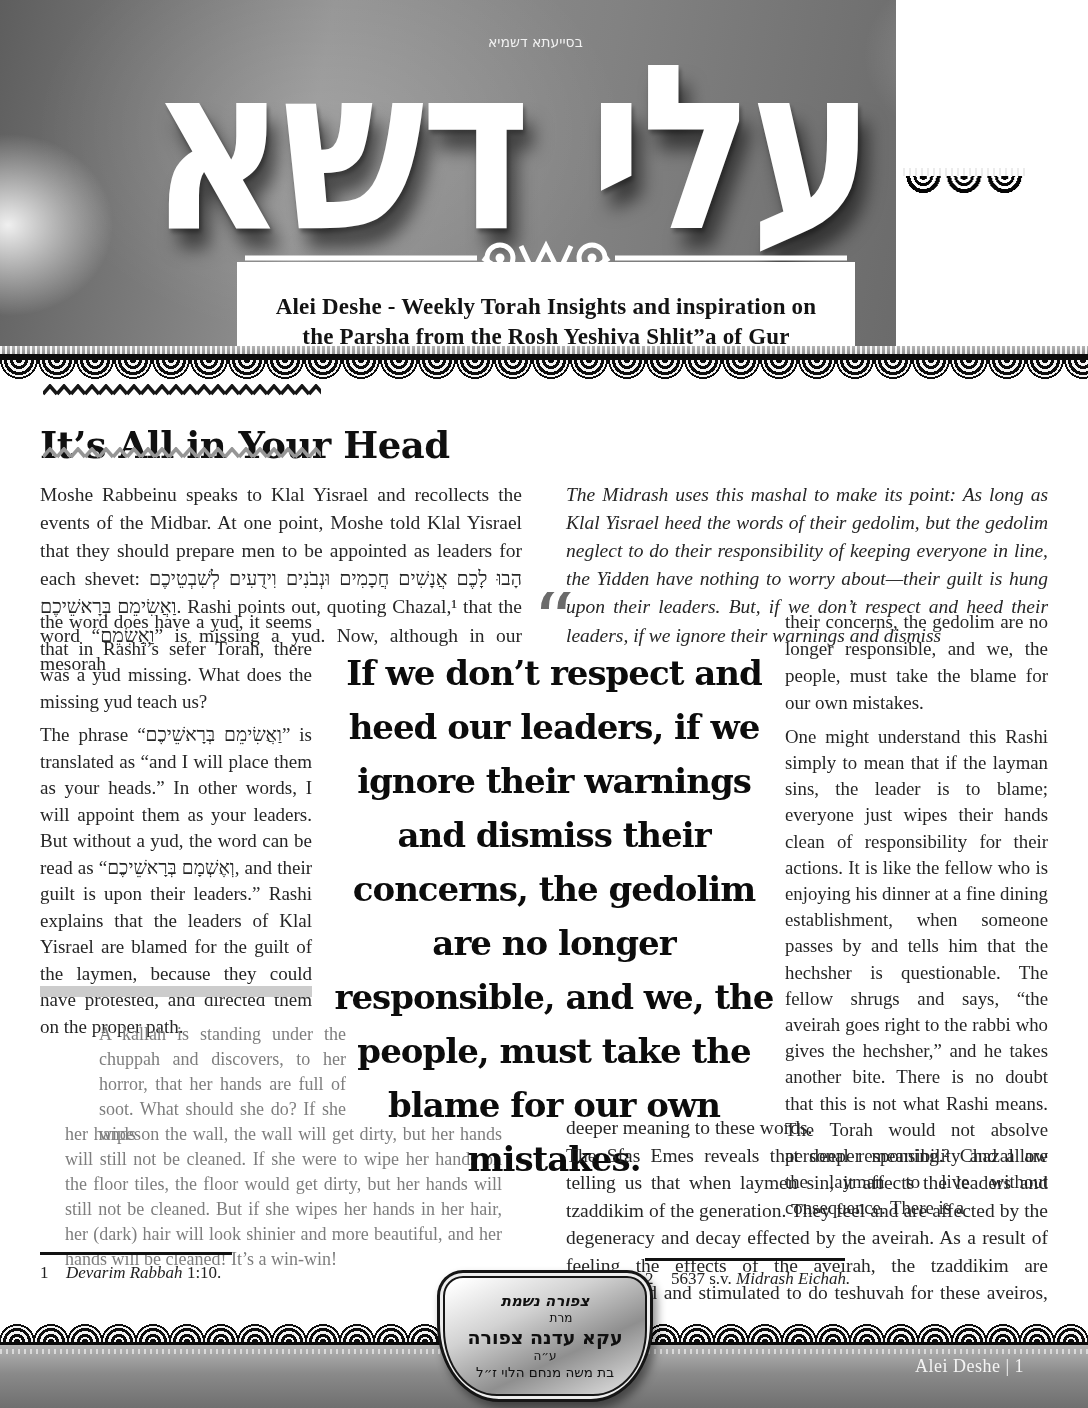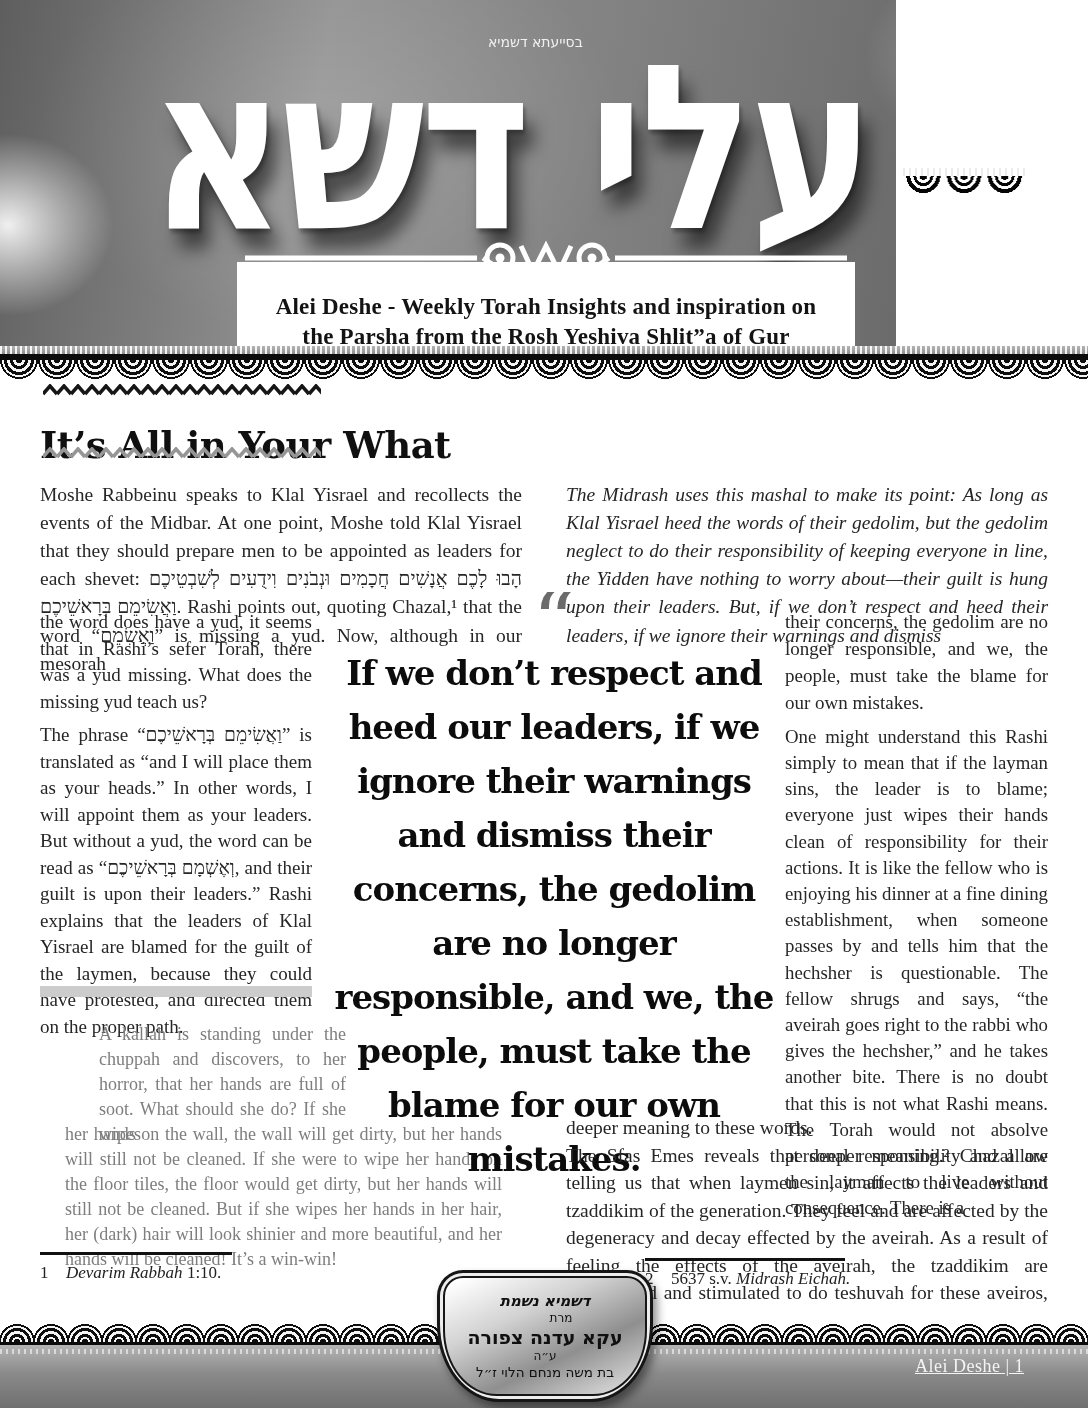--- a/index.html
+++ b/index.html
@@ -95,21 +95,21 @@
   
   .foot-band{left:0;top:1345px;width:1088px;height:63px;
      background:radial-gradient(ellipse 170px 90px at 0 1408px, rgba(255,255,255,.9), rgba(255,255,255,0) 70%) ,
                 linear-gradient(180deg,#b5b5b5,#8a8a8a 45%,#6f6f6f);}
   .foot-bar{left:0;top:1336px;width:1088px;height:12px;background:#0b0b0b;}
   .foot-rings{left:0;top:1316px;width:1088px;height:26px;
      background-image:radial-gradient(circle at 50% 100%,#0e0e0e 0 3px,#f4f4f4 3px 5px,#0e0e0e 5px 8px,#f4f4f4 8px 11px,#0e0e0e 11px 14px,#f4f4f4 14px 16px,#0e0e0e 16px 18px,transparent 18px);
      background-size:34px 26px;background-repeat:repeat-x;background-position:0 100%;}
   .foot-stitch{left:0;top:1349px;width:1088px;height:5px;
      background:repeating-linear-gradient(90deg,rgba(230,230,230,.8) 0 2px,transparent 2px 6px);}
-  .page-label{right:64px;top:1354px;color:#f4f4f4;font:18px/24px "Liberation Serif",serif;letter-spacing:.5px;text-decoration:underline;}
+  .page-label{right:64px;top:1354px;color:#f4f4f4;font:18px/24px "Liberation Serif",serif;letter-spacing:.5px;}
 </style>
 </head>
 <body>
 
 <div class="page">
 
   <div class="abs header">
     <div class="abs bsd">בסייעתא דשמיא</div>
     <div class="abs heb-title">עלי דשא</div>
 
@@ -139,21 +139,21 @@
   <div class="abs div-rings"></div>
 
   <svg class="abs zz-top" width="278" height="12">
     <defs>
         <pattern id="zzb" width="14" height="12" patternUnits="userSpaceOnUse">
       <path d="M0 10 L7 2 L14 10" fill="none" stroke="#161616" stroke-width="3.6"></path>
         </pattern>
       </defs>
     <rect width="278" height="12" fill="url(#zzb)"></rect>
   </svg>
-  <h1 class="abs article-title">It’s All in Your What</h1>
+  <h1 class="abs article-title">It’s All in Your Head</h1>
   <svg class="abs zz-bot" width="278" height="12">
     <defs>
         <pattern id="zzg" width="14" height="12" patternUnits="userSpaceOnUse">
       <path d="M0 10 L7 2 L14 10" fill="none" stroke="#969696" stroke-width="3.6"></path>
         </pattern>
       </defs>
     <rect width="278" height="12" fill="url(#zzg)"></rect>
   </svg>
 
   <p class="abs body-wide L1">Moshe Rabbeinu speaks to Klal Yisrael and recollects the events of the Midbar. At one point, Moshe told Klal Yisrael that they should prepare men to be appointed as leaders for each shevet: הָבוּ לָכֶם אֲנָשִׁים חֲכָמִים וּנְבֹנִים וִידֻעִים לְשִׁבְטֵיכֶם וַאֲשִׂימֵם בְּרָאשֵׁיכֶם. Rashi points out, quoting Chazal,¹ that the word “וַאֲשִׂמֵם” is missing a yud. Now, although in our mesorah</p>
@@ -184,21 +184,21 @@
   </div>
 
   <div class="abs foot-bar"></div>
   <div class="abs foot-rings"></div>
   <div class="abs foot-band"></div>
   <div class="abs foot-stitch"></div>
   <div class="abs page-label">Alei Deshe | 1</div>
 
   <div class="abs badge">
     <div class="badge-inner">
-      <div class="bl1">דשמיא נשמת</div>
+      <div class="bl1">צפורה נשמת</div>
       <div class="bl2">מרת</div>
       <div class="bl3">עקא עדנה צפורה</div>
       <div class="bl4">ע״ה</div>
       <div class="bl5">בת משה מנחם הלוי ז״ל</div>
     </div>
   </div>
 
 </div>
 
 </body></html>

